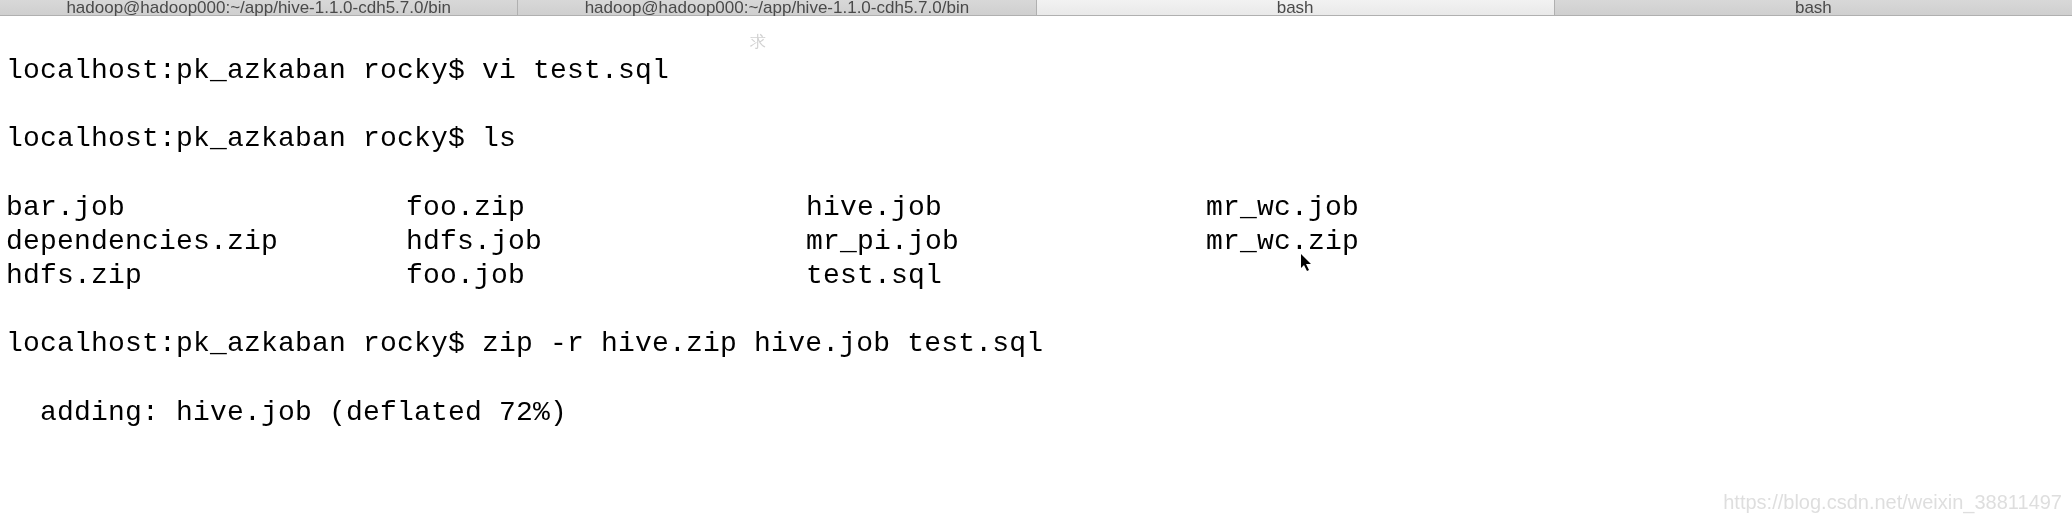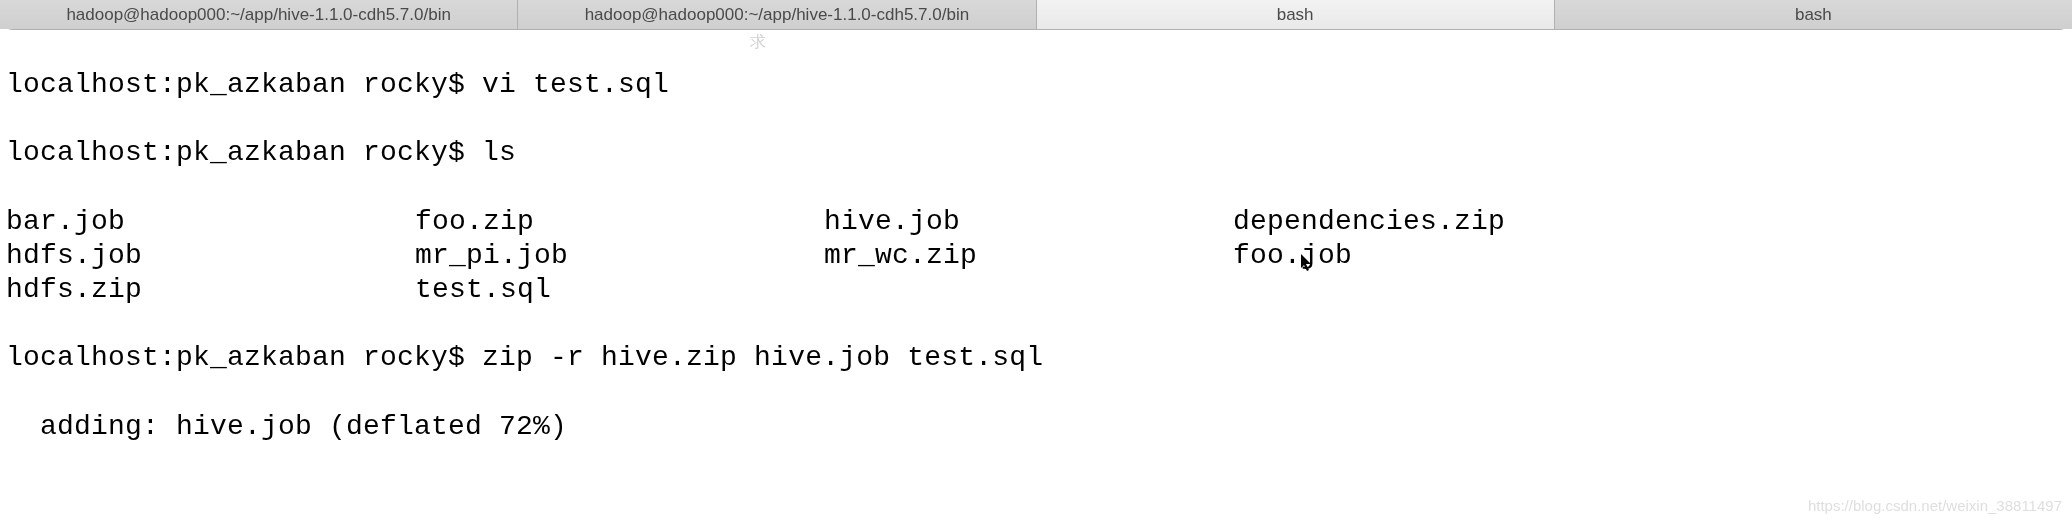--- a/index.html
+++ b/index.html
@@ -13,23 +13,22 @@
       background: #ffffff;
       color: #000000;
       width: 2072px;
       height: 520px;
       overflow: hidden;
       position: relative;
     }
     .tabs {
       display: flex;
       width: 100%;
-      height: 30px;
+      height: 16px;
       border-bottom: 1px solid #b0b0b0;
-      border-radius: 13px;
     }
     .tab {
       flex: 1;
       display: flex;
       align-items: center;
       justify-content: center;
       font-family: -apple-system, BlinkMacSystemFont, "Helvetica Neue", Arial, sans-serif;
       font-size: 17px;
       color: #4a4a4a;
       border-right: 1px solid #b0b0b0;
@@ -50,40 +49,40 @@
       line-height: 1.22;
       white-space: pre;
       letter-spacing: 0.2px;
     }
     .line {
       display: block;
     }
     .ls-grid {
       display: grid;
       grid-template-columns: 400px 400px 400px 400px;
-      column-gap: 9px;
+      column-gap: 0;
     }
     .ls-cell {
       white-space: pre;
     }
     .watermark-cn {
       position: absolute;
       top: 32px;
       left: 750px;
       font-family: sans-serif;
       font-size: 16px;
       color: rgba(120,120,120,0.35);
       letter-spacing: 2px;
     }
     .watermark-url {
       position: absolute;
       bottom: 6px;
       right: 10px;
       font-family: sans-serif;
-      font-size: 15px;
+      font-size: 20px;
       color: rgba(160,160,160,0.35);
     }
     .mouse-cursor {
       position: absolute;
       top: 250px;
       left: 1300px;
       width: 14px;
       height: 20px;
       pointer-events: none;
     }
@@ -102,26 +101,27 @@
   <div class="tab tab-inactive">bash</div>
 </div>
 
 <div class="terminal">
 <span class="line"><span>localhost:pk_azkaban rocky$ </span><span>vi test.sql</span></span>
 <span class="line"><span>localhost:pk_azkaban rocky$ </span><span>ls</span></span>
 <div class="ls-grid">
   <span class="ls-cell">bar.job</span>
   <span class="ls-cell">foo.zip</span>
   <span class="ls-cell">hive.job</span>
+  <span class="ls-cell">mr_wc.job</span>
   <span class="ls-cell">dependencies.zip</span>
   <span class="ls-cell">hdfs.job</span>
   <span class="ls-cell">mr_pi.job</span>
   <span class="ls-cell">mr_wc.zip</span>
+  <span class="ls-cell">hdfs.zip</span>
   <span class="ls-cell">foo.job</span>
-  <span class="ls-cell">hdfs.zip</span>
   <span class="ls-cell">test.sql</span>
 </div>
 <span class="line"><span>localhost:pk_azkaban rocky$ </span><span>zip -r hive.zip hive.job test.sql</span></span>
 <span class="line">  adding: hive.job (deflated 72%)</span>
 
 
 </div>
 
 <div class="watermark-cn">求</div>
 <div class="watermark-url">https://blog.csdn.net/weixin_38811497</div>

